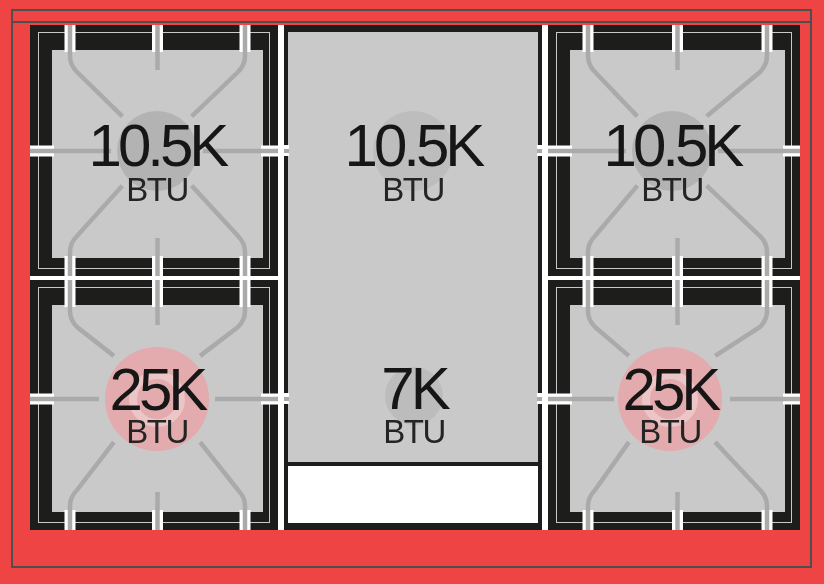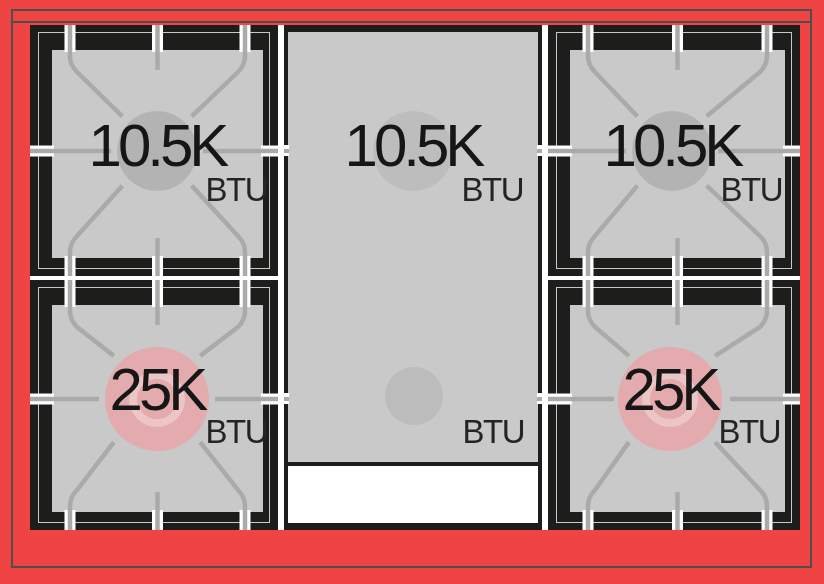--- a/index.html
+++ b/index.html
@@ -48,21 +48,21 @@
   #m-br .flame{left:70px;top:67px;width:104px;height:104px;}
   .flame.fb1{left:89px;top:86px;width:80px;height:80px;}
   .flame.fb4{left:101px;top:342px;width:58px;height:58px;}
 
   
   .blabel{
     position:absolute;width:220px;height:60px;line-height:60px;text-align:center;
     font-size:60px;letter-spacing:-4px;color:#161616;white-space:nowrap;
   }
   .bunit{
-    position:absolute;width:220px;height:34px;line-height:34px;text-align:right;
+    position:absolute;width:220px;height:34px;line-height:34px;text-align:center;
     font-size:33px;letter-spacing:-1.5px;color:#242424;
   }
   #m-tl .blabel{left:17px;top:91px;}  #m-tl .bunit{left:17px;top:148px;}
   #m-tr .blabel{left:14px;top:91px;}  #m-tr .bunit{left:14px;top:148px;}
   #m-bl .blabel{left:17px;top:80px;}  #m-bl .bunit{left:17px;top:135px;}
   #m-br .blabel{left:12px;top:80px;}  #m-br .bunit{left:12px;top:135px;}
   .blabel.tb1{left:19px;top:91px;}    .bunit.tb1{left:19px;top:148px;}
   .blabel.tb4{left:20px;top:334px;}   .bunit.tb4{left:20px;top:390px;}
 </style>
 </head>
@@ -184,20 +184,21 @@
       <div class="notch n1"></div>
       <div class="notch n2"></div>
       <div class="notch n3"></div>
       <div class="notch n4"></div>
 
       <div class="flame fb1" style="background: rgb(189, 189, 189);"></div>
       <div class="blabel tb1">10.5K</div>
       <div class="bunit tb1">BTU</div>
 
       <div class="flame fb4" style="background: rgb(188, 188, 188);"></div>
+      <div class="blabel tb4">7K</div>
       <div class="bunit tb4">BTU</div>
     </div>
 
     <div class="dv dv1"></div>
     <div class="dv dv2"></div>
     <div class="dh dh1"></div>
     <div class="dh dh2"></div>
   </div>
 </div>
 

